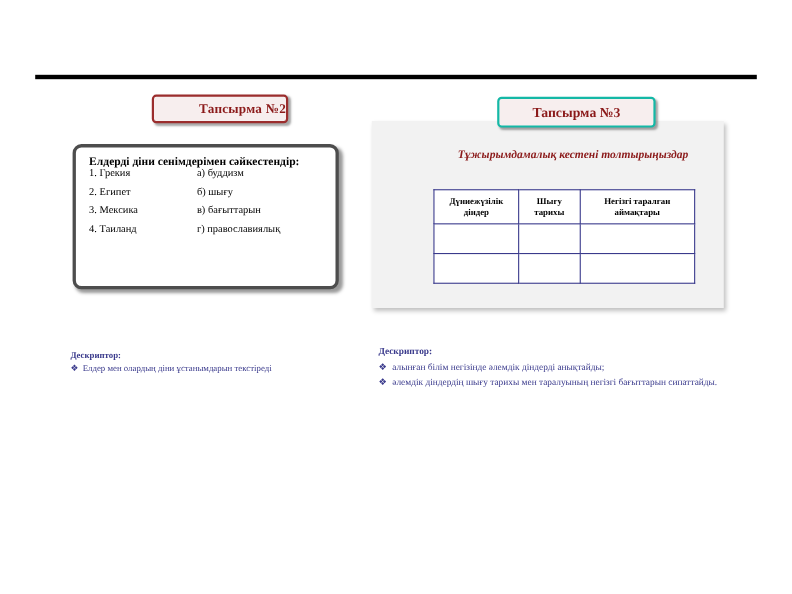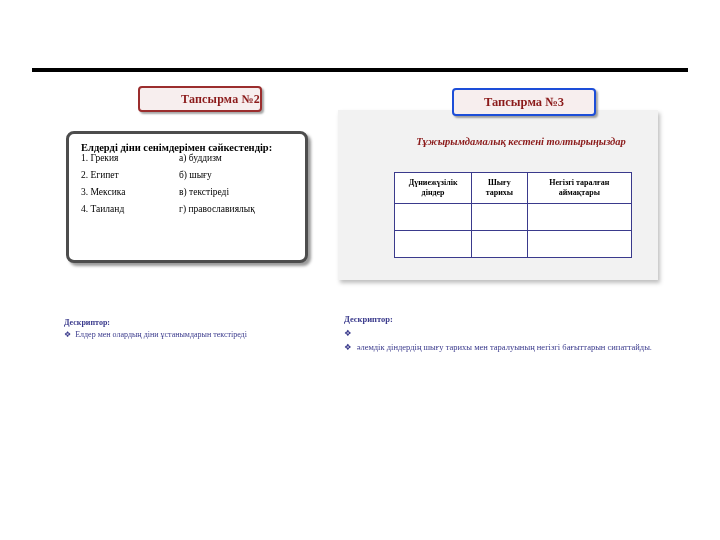--- a/index.html
+++ b/index.html
@@ -109,21 +109,21 @@
     box-shadow: 2px 3px 4px rgba(0,0,0,0.25);
   }
 
   .task3-badge {
     position: absolute;
     left: 452px;
     top: 88px;
     width: 140px;
     height: 24px;
     background: #f7eeee;
-    border: 2px solid #1d4ed8;
+    border: 2px solid #14b8a6;
     border-radius: 4px;
     box-shadow: 2px 2px 2px rgba(0,0,0,0.35);
     display: flex;
     align-items: center;
     justify-content: center;
     color: #8b1a1a;
     font-weight: bold;
     font-size: 12.5px;
   }
 
@@ -204,21 +204,21 @@
     <div class="match-row">
       <span class="match-left">1. Грекия</span>
       <span class="match-right">а) буддизм</span>
     </div>
     <div class="match-row">
       <span class="match-left">2. Египет</span>
       <span class="match-right">б) шығу</span>
     </div>
     <div class="match-row">
       <span class="match-left">3. Мексика</span>
-      <span class="match-right">в) текстіреді</span>
+      <span class="match-right">в) бағыттарын</span>
     </div>
     <div class="match-row">
       <span class="match-left">4. Таиланд</span>
       <span class="match-right">г) православиялық</span>
     </div>
   </div>
 
   <div class="descriptor-left">
     <div class="d-title">Дескриптор:</div>
     <div class="d-item">
@@ -254,20 +254,21 @@
         <td></td>
         <td></td>
       </tr>
     </tbody>
   </table>
 
   <div class="descriptor-right">
     <div class="d-title">Дескриптор:</div>
     <div class="d-item">
       <span class="bullet">❖</span>
+      <span>алынған білім негізінде әлемдік діндерді анықтайды;</span>
     </div>
     <div class="d-item">
       <span class="bullet">❖</span>
       <span>әлемдік діндердің шығу тарихы мен таралуының негізгі бағыттарын сипаттайды.</span>
     </div>
   </div>
 
 </div>
 
 </body></html>

